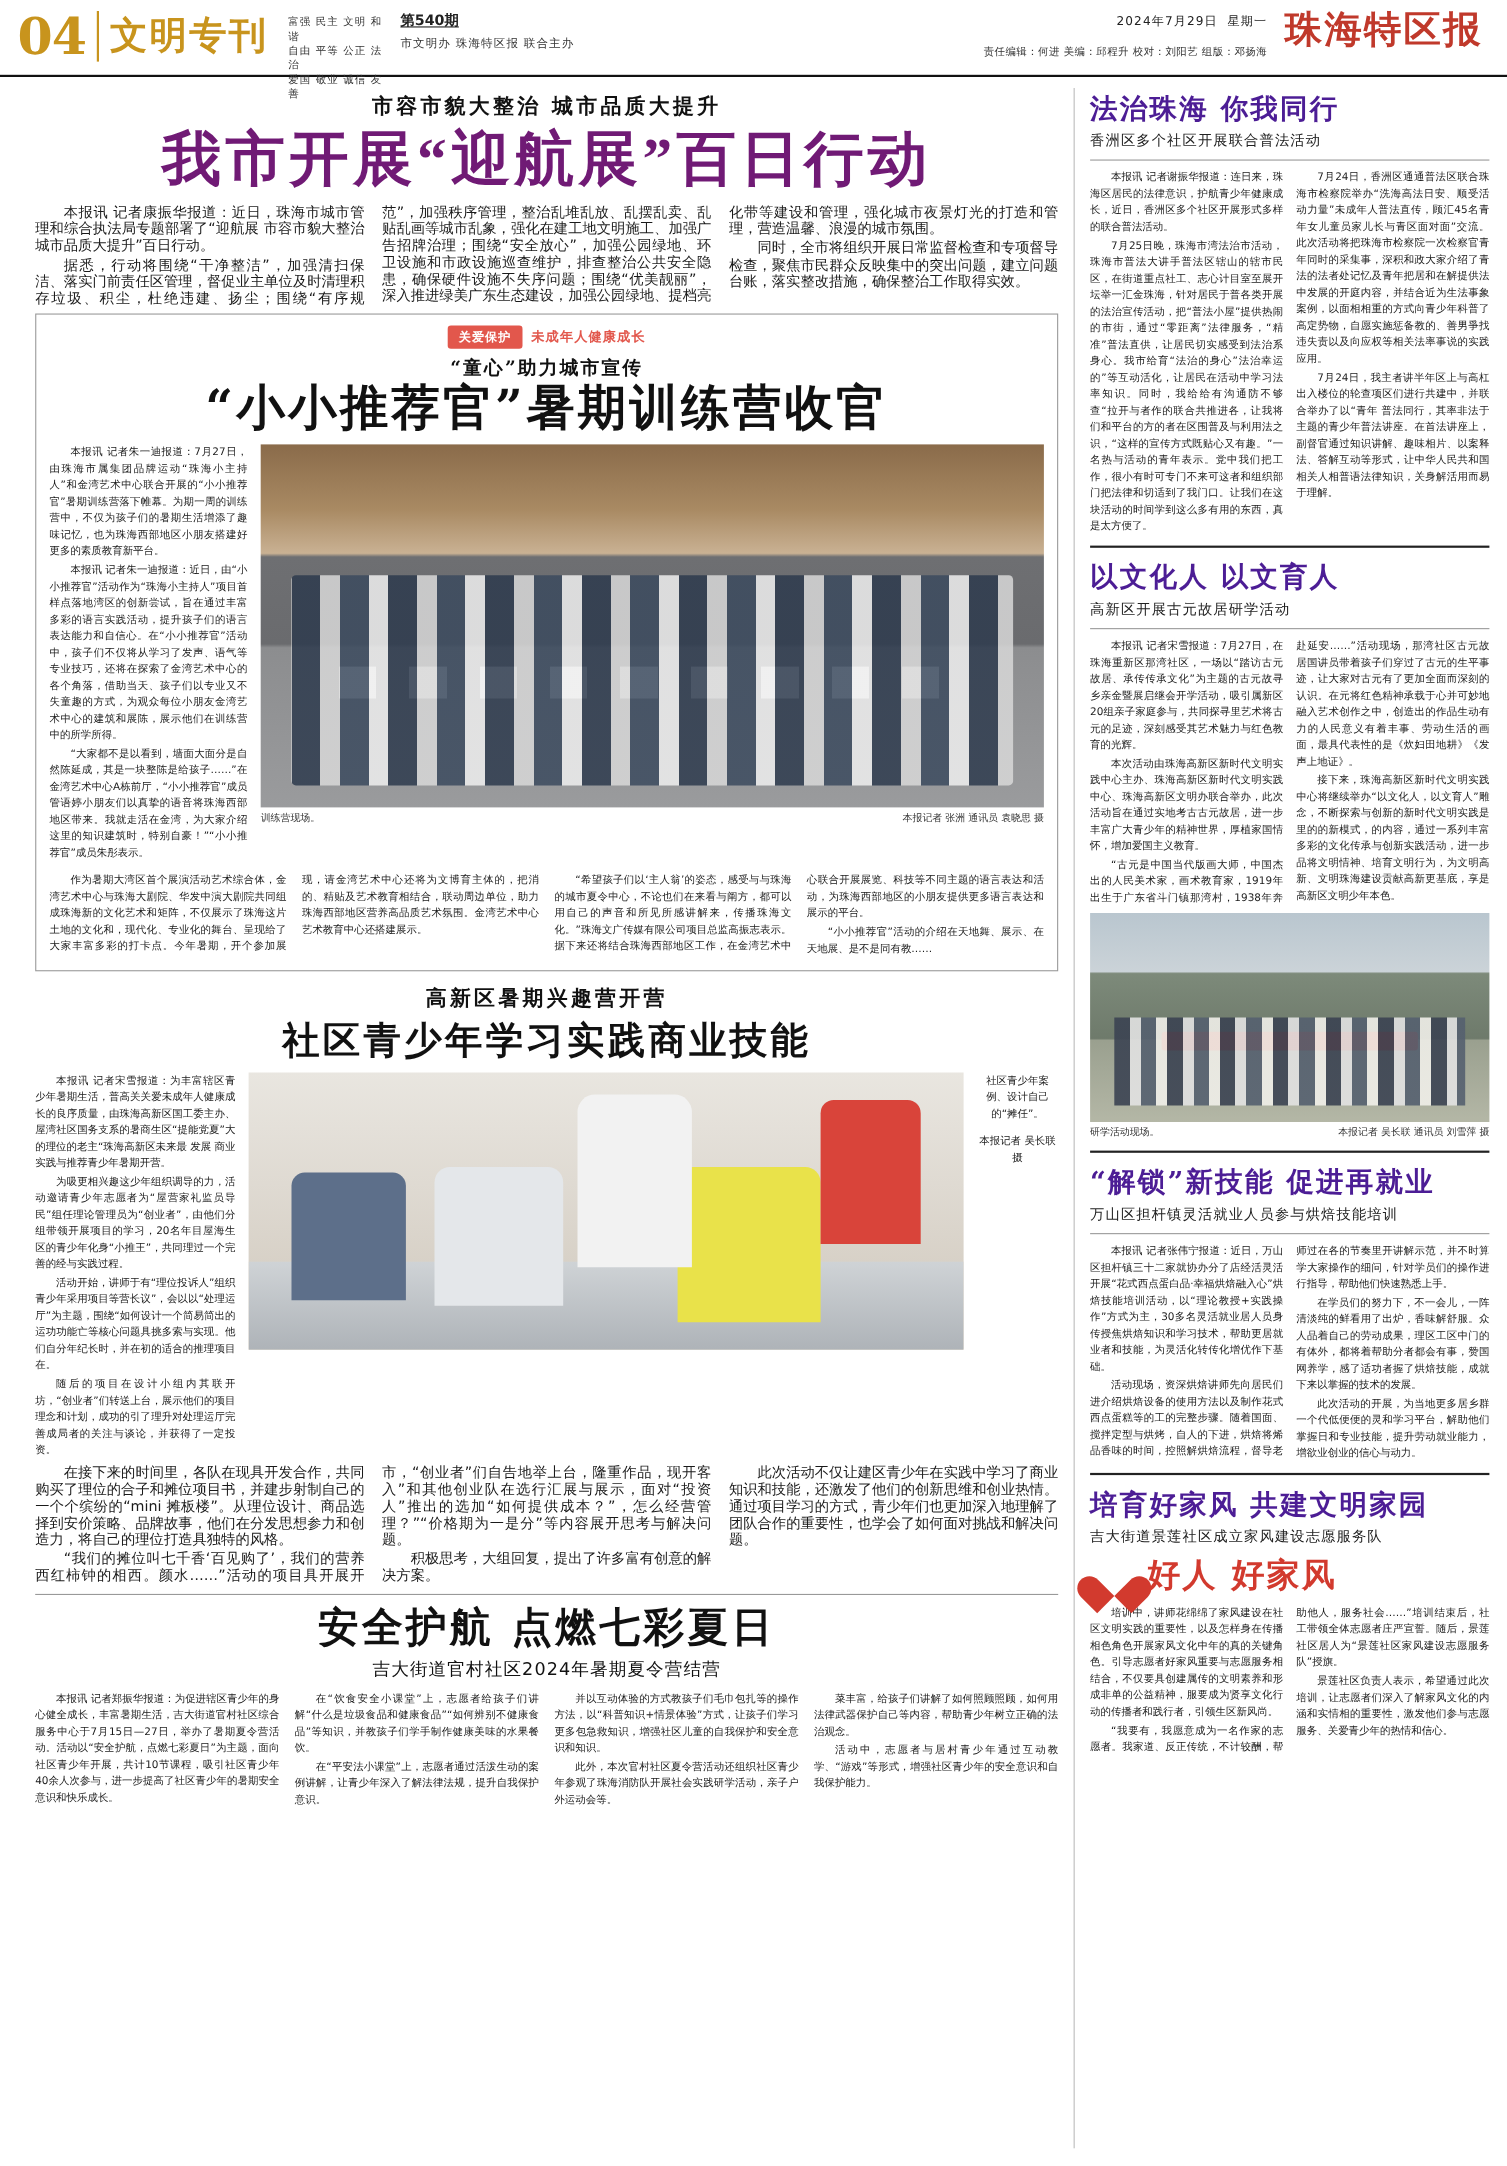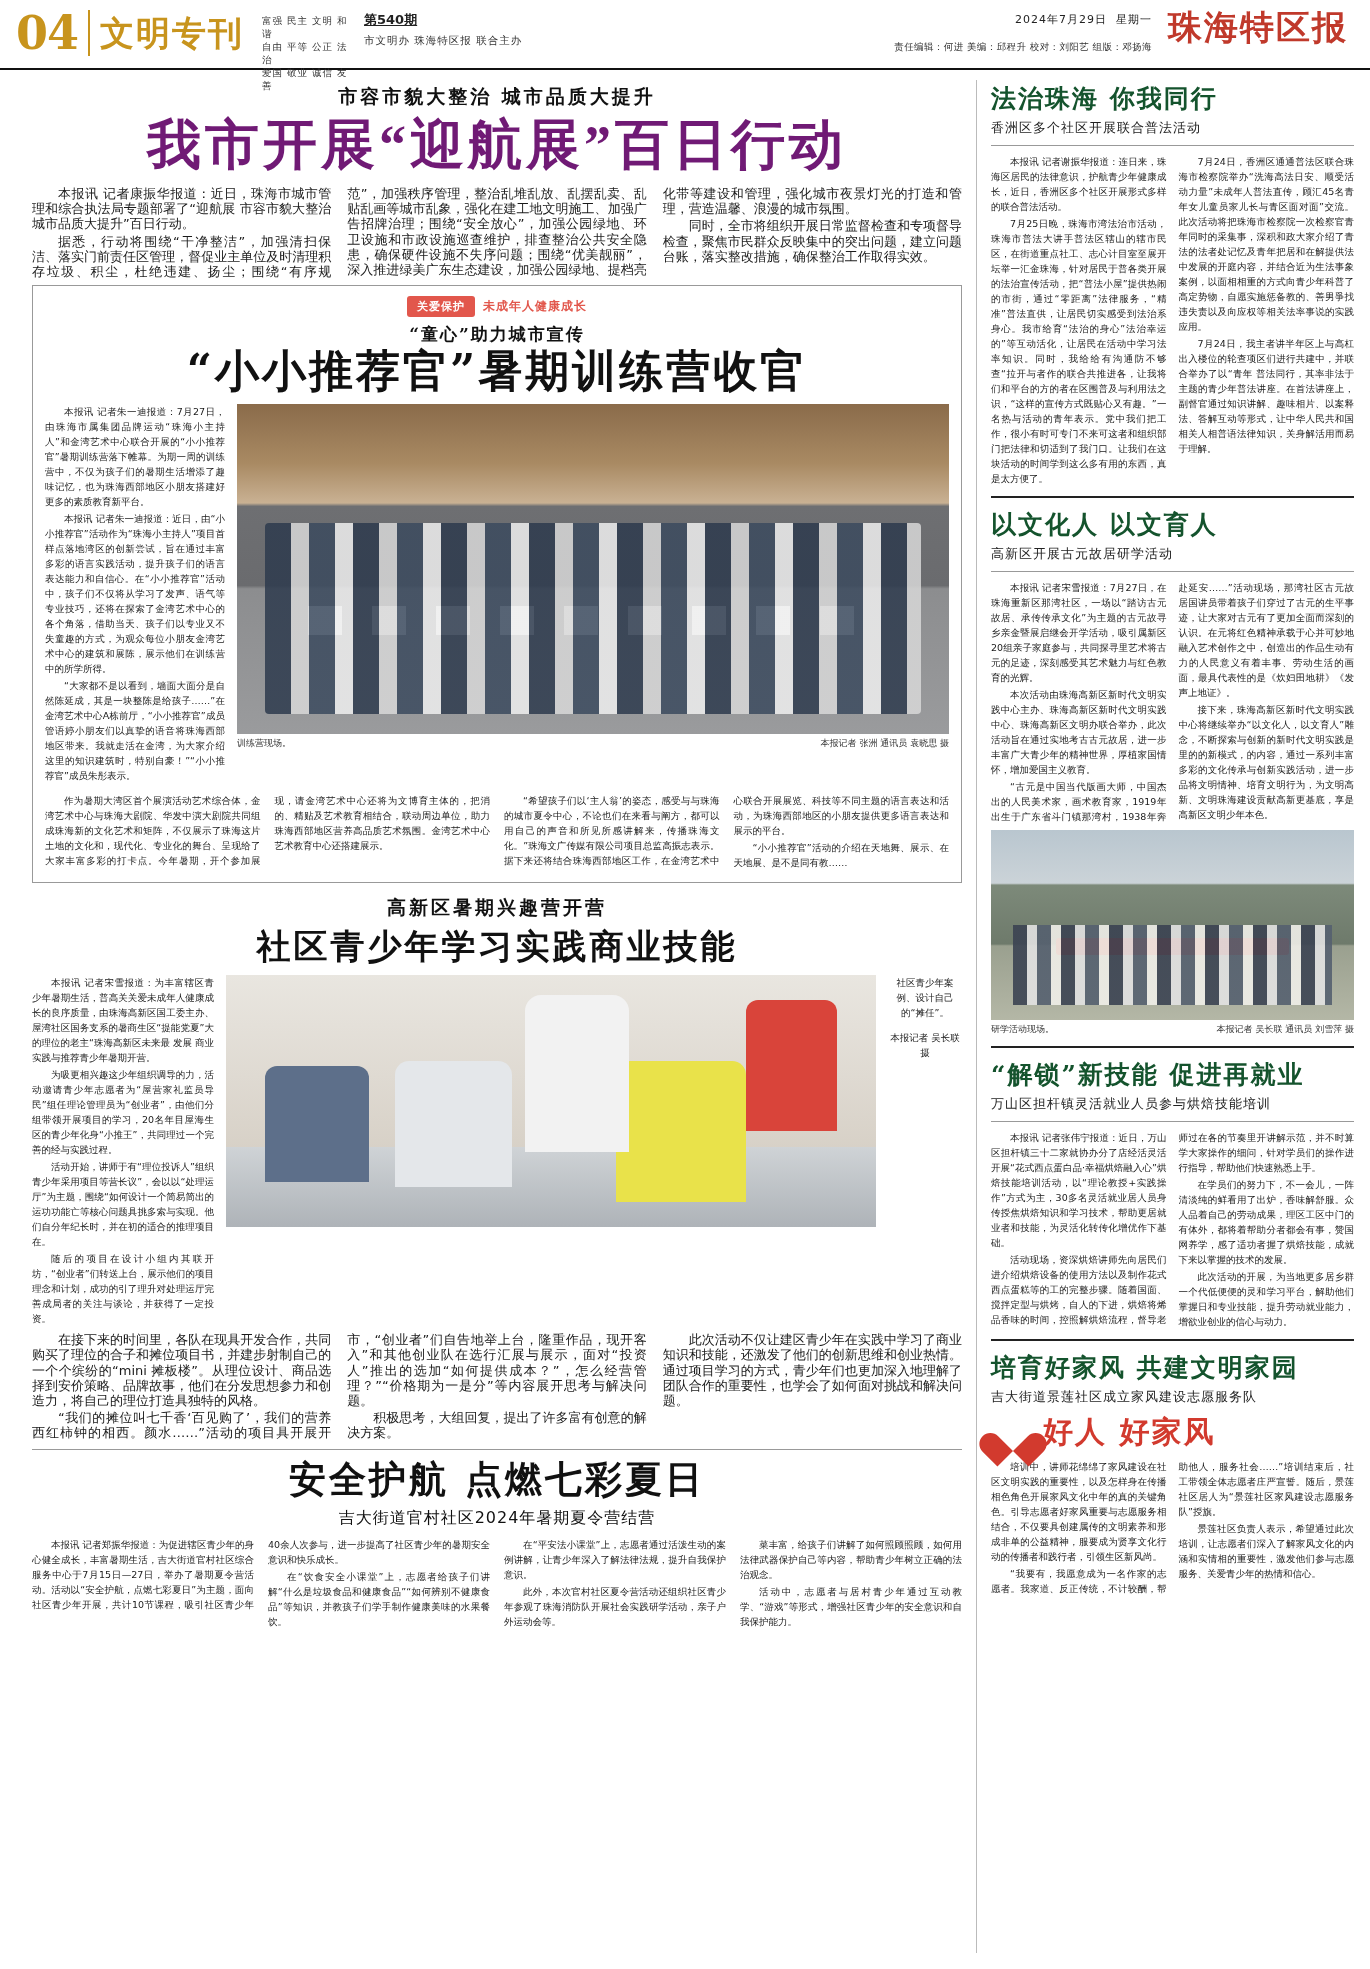--- a/index.html
+++ b/index.html
@@ -101,21 +101,21 @@
     font-size:34px; font-weight:700; letter-spacing:3px; line-height:42px; margin:4px 0 8px;
   }
 
   
   .photo { position:relative; background:#cfcfcf; overflow:hidden; }
   .photo-caption { display:flex; justify-content:space-between; font-size:9px; color:#333; margin-top:3px;}
 
   
   .r-headline {
     font-family:"DejaVu Serif","Liberation Serif",serif;
-    font-size:25px; font-weight:700; letter-spacing:2px; color:#14532d; margin:2px 0 4px;
+    font-size:25px; font-weight:700; letter-spacing:2px; color:#4c1d95; margin:2px 0 4px;
   }
   .r-sub { font-size:13px; color:#222; letter-spacing:1px; margin-bottom:6px; }
   .r-body { font-size:9.5px; line-height:15px; text-align:justify; color:#1a1a1a; }
   .r-cols2 { column-count:2; column-gap:12px; }
 
   .goodfamily {
     display:flex; align-items:center; gap:8px; margin:6px 0;
   }
   .heart {
     width:44px; height:40px; position:relative;
@@ -295,20 +295,21 @@
 
       <div class="rule"></div>
 
       <div>
         <div class="headline-3" style="font-size:37px;">安全护航  点燃七彩夏日</div>
         <div style="text-align:center; font-size:16px; letter-spacing:1px; margin-bottom:8px;">吉大街道官村社区2024年暑期夏令营结营</div>
         <div class="cols4">
           <p class="para">本报讯 记者郑振华报道：为促进辖区青少年的身心健全成长，丰富暑期生活，吉大街道官村社区综合服务中心于7月15日—27日，举办了暑期夏令营活动。活动以“安全护航，点燃七彩夏日”为主题，面向社区青少年开展，共计10节课程，吸引社区青少年40余人次参与，进一步提高了社区青少年的暑期安全意识和快乐成长。</p>
           <p class="para">在“饮食安全小课堂”上，志愿者给孩子们讲解“什么是垃圾食品和健康食品”“如何辨别不健康食品”等知识，并教孩子们学手制作健康美味的水果餐饮。</p>
           <p class="para">在“平安法小课堂”上，志愿者通过活泼生动的案例讲解，让青少年深入了解法律法规，提升自我保护意识。</p>
+          <p class="para">并以互动体验的方式教孩子们毛巾包扎等的操作方法，以“科普知识+情景体验”方式，让孩子们学习更多包急救知识，增强社区儿童的自我保护和安全意识和知识。</p>
           <p class="para">此外，本次官村社区夏令营活动还组织社区青少年参观了珠海消防队开展社会实践研学活动，亲子户外运动会等。</p>
           <p class="para">菜丰富，给孩子们讲解了如何照顾照顾，如何用法律武器保护自己等内容，帮助青少年树立正确的法治观念。</p>
           <p class="para">活动中，志愿者与居村青少年通过互动教学、“游戏”等形式，增强社区青少年的安全意识和自我保护能力。</p>
         </div>
       </div>
 
     </div>
 
     <div class="col-right">
 

